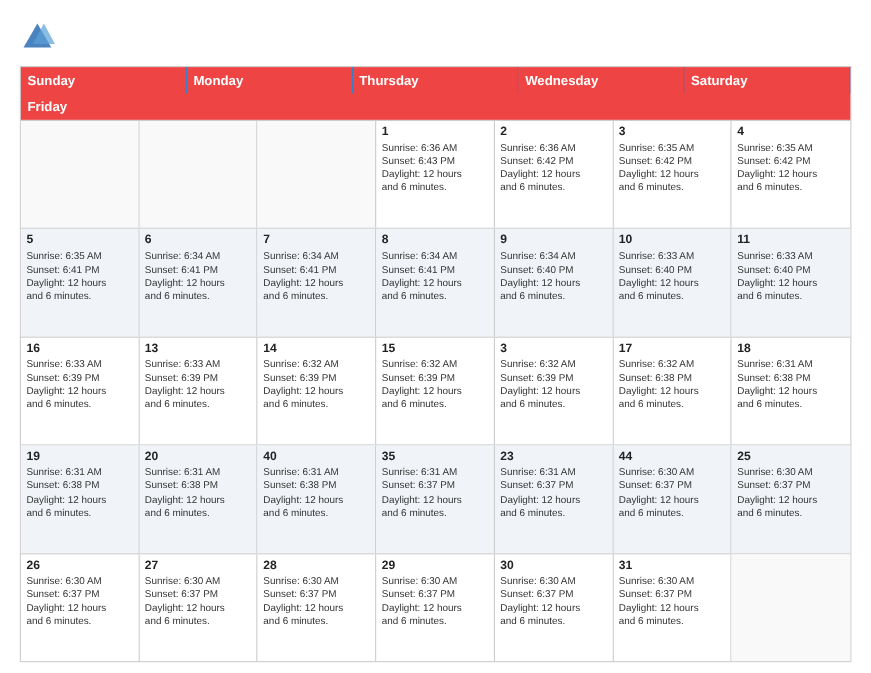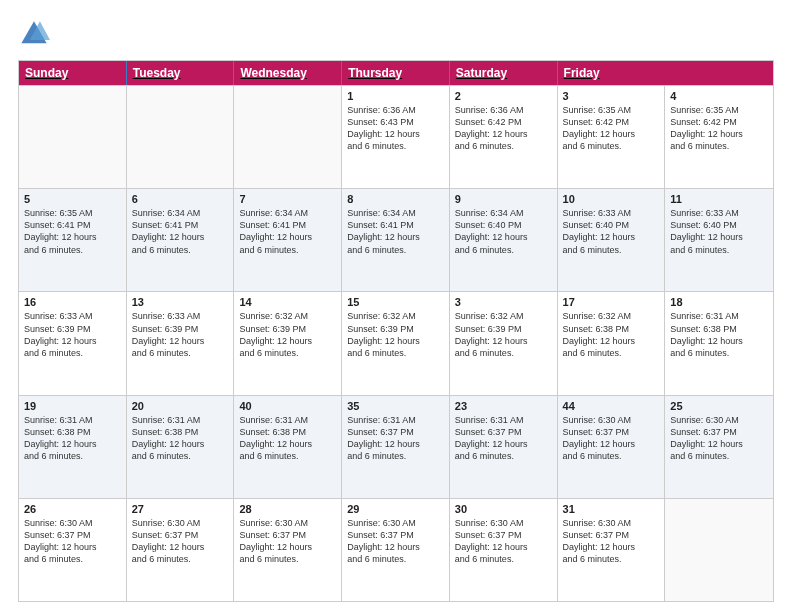--- a/index.html
+++ b/index.html
@@ -55,23 +55,22 @@
       color: #444;
     }
     .calendar {
       flex: 1;
       display: flex;
       flex-direction: column;
       border: 1px solid #ccc;
     }
     .cal-header {
       display: grid;
-      grid-template-columns: repeat(7, 1fr);
-      background: #be185d;
-      text-decoration: underline;
+      grid-template-columns: repeat(5, 1fr);
+      background: #ef4444;
     }
     .cal-header-cell {
       color: #fff;
       font-size: 12px;
       font-weight: bold;
       padding: 5px 6px;
       border-right: 1px solid #3a7dc5;
     }
     .cal-header-cell:last-child { border-right: none; }
     .cal-body {
@@ -126,23 +125,23 @@
     </div>
     <div class="title-block">
       <div class="title-month"></div>
       <div class="title-location"></div>
     </div>
   </div>
 
   <div class="calendar">
     <div class="cal-header" id="cal-header-row">
         <div class="cal-header-cell">Sunday</div>
-        <div class="cal-header-cell">Tuesday</div>
+        <div class="cal-header-cell">Monday</div>
+        <div class="cal-header-cell">Thursday</div>
         <div class="cal-header-cell">Wednesday</div>
-        <div class="cal-header-cell">Thursday</div>
         <div class="cal-header-cell">Saturday</div>
         <div class="cal-header-cell">Friday</div>
       </div>
     <div class="cal-body" id="cal-body">
         <div class="cal-row">
           <div class="cal-cell empty"></div>
           <div class="cal-cell empty"></div>
           <div class="cal-cell empty"></div>
           <div class="cal-cell">
             <span class="day-num">1</span>

